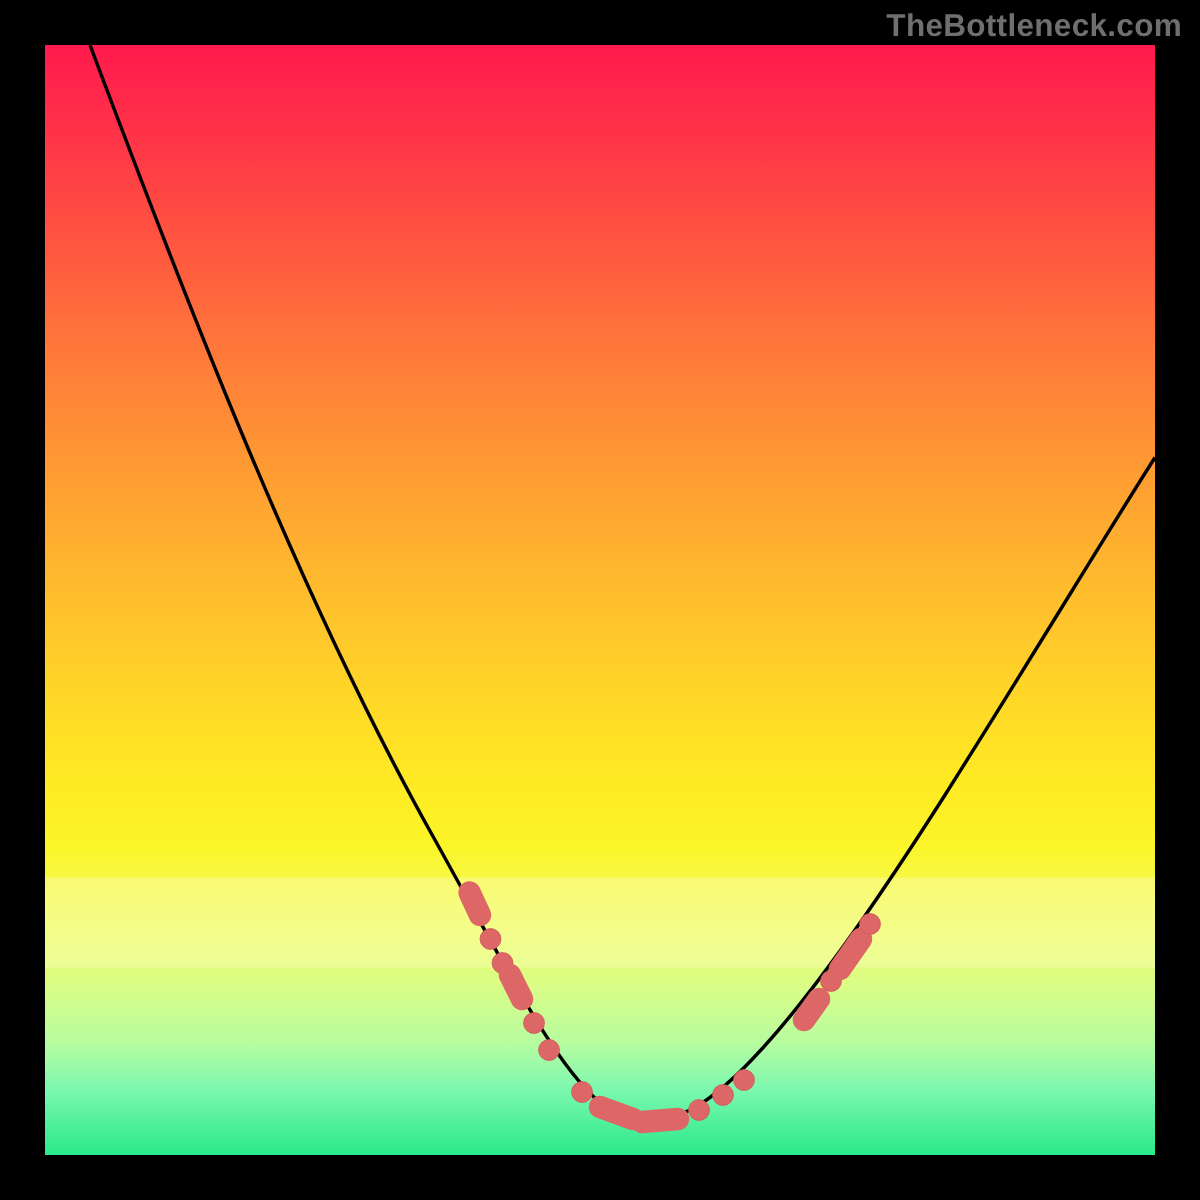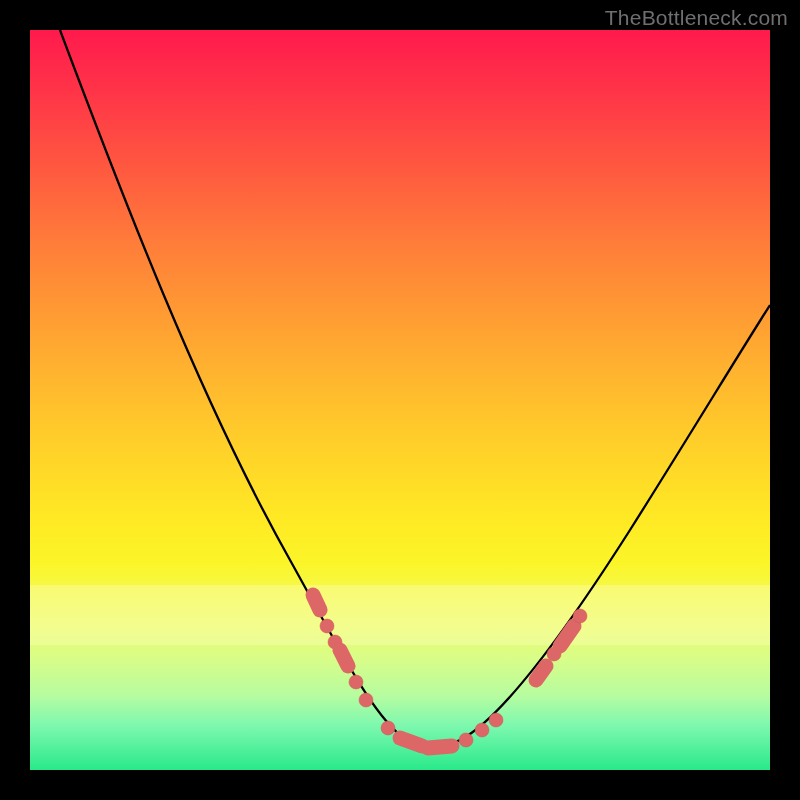--- a/index.html
+++ b/index.html
@@ -33,21 +33,21 @@
       #b6fca0 90%,
       #7df8af 94%,
       #29e98a 100%);
   }
   .watermark {
     position: absolute;
     top: 6px;
     right: 12px;
     color: #6f6f6f;
     font-size: 21px;
-    font-weight: 400;
+    font-weight: 700;
     letter-spacing: 0.2px;
     z-index: 5;
   }
   .band-yellow {
     position: absolute;
     left: 0; right: 0;
     top: 555px;
     height: 60px;
     background: rgba(255,255,200,0.35);
   }

